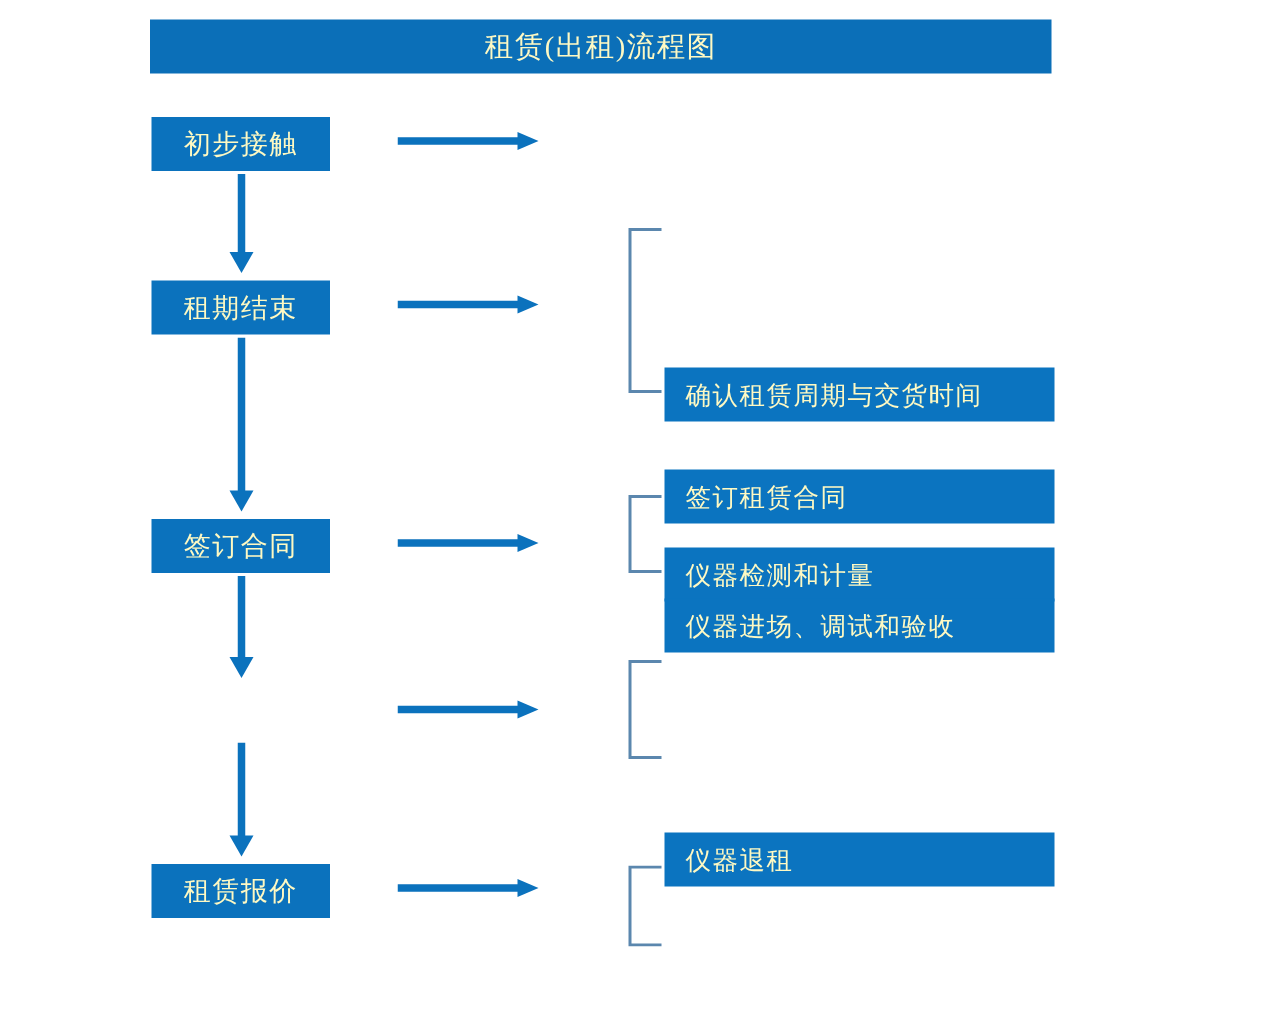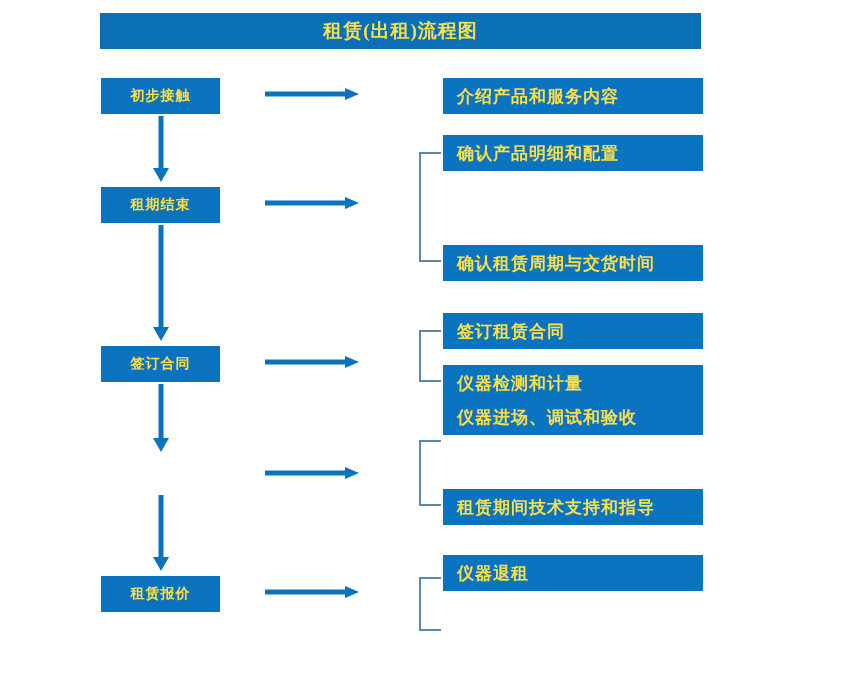--- a/index.html
+++ b/index.html
@@ -16,43 +16,43 @@
   }
   #canvas {
     position: absolute;
     left: 0; top: 0;
     width: 844px;
     height: 688px;
   }
   .box {
     position: absolute;
     background: #0b76c4;
-    color: #fde047;
+    color: #fef9c3;
     display: flex;
     align-items: center;
     box-sizing: border-box;
-    font-weight: bold;
+    font-weight: normal;
     letter-spacing: 1px;
     white-space: nowrap;
   }
   .title-bar {
     left: 100px;
     top: 13px;
     width: 601px;
     height: 36px;
     justify-content: center;
     font-size: 19px;
     background: #0b6fb8;
   }
   .stage-box {
     width: 119px;
     height: 36px;
     left: 101px;
     justify-content: center;
-    font-size: 14px;
+    font-size: 18px;
     background: #0b72bd;
   }
   .detail-box {
     left: 443px;
     width: 260px;
     height: 36px;
     padding-left: 14px;
     font-size: 17px;
     background: #0b74c0;
   }
@@ -156,22 +156,19 @@
     <svg width="24" height="66" viewBox="0 0 24 66">
         <path d="M23 1 L2 1 L2 65 L23 65" fill="none" stroke="#5b87ae" stroke-width="2"></path>
       </svg>
   </div>
   <div class="bracket" style="top:577px;height:54px">
     <svg width="24" height="54" viewBox="0 0 24 54">
         <path d="M23 1 L2 1 L2 53 L23 53" fill="none" stroke="#5b87ae" stroke-width="2"></path>
       </svg>
   </div>
 
-  <div class="box detail-box" style="top:78px">介绍产品和服务内容</div>
-  <div class="box detail-box" style="top:135px">确认产品明细和配置</div>
   <div class="box detail-box" style="top:245px">确认租赁周期与交货时间</div>
   <div class="box detail-box" style="top:313px">签订租赁合同</div>
   <div class="box detail-box" style="top:365px">仪器检测和计量</div>
   <div class="box detail-box" style="top:399px">仪器进场、调试和验收</div>
-  <div class="box detail-box" style="top:489px">租赁期间技术支持和指导</div>
   <div class="box detail-box" style="top:555px">仪器退租</div>
 
 </div>
 
 </body></html>

